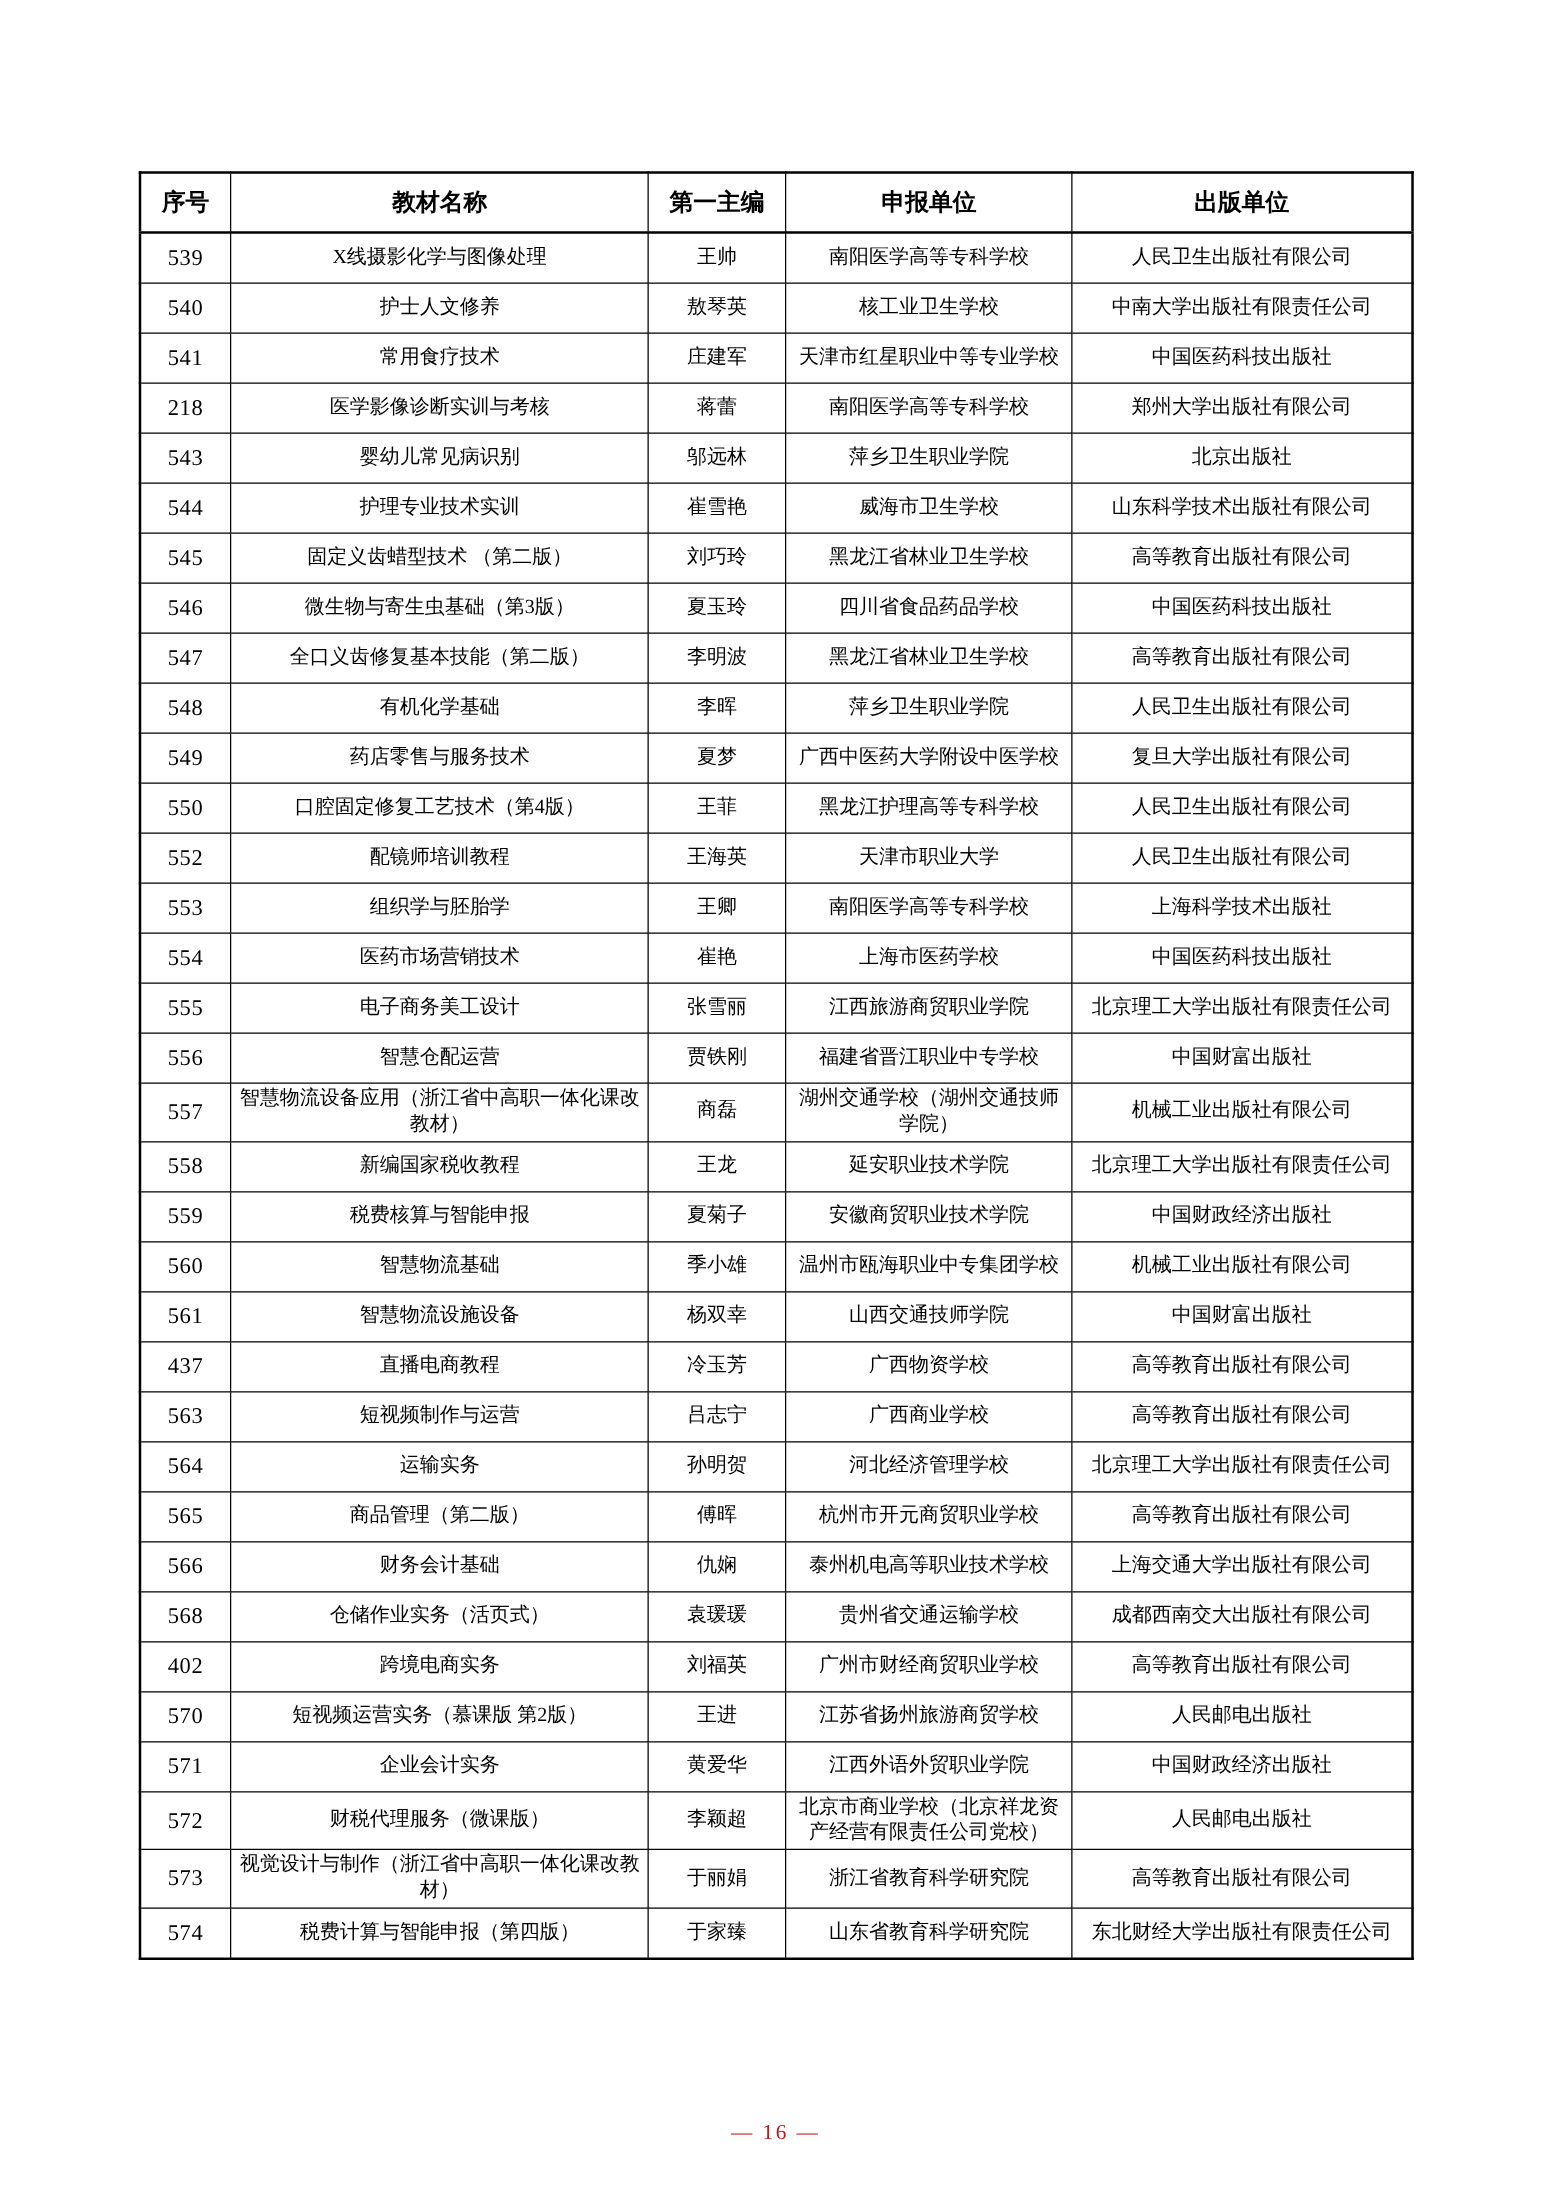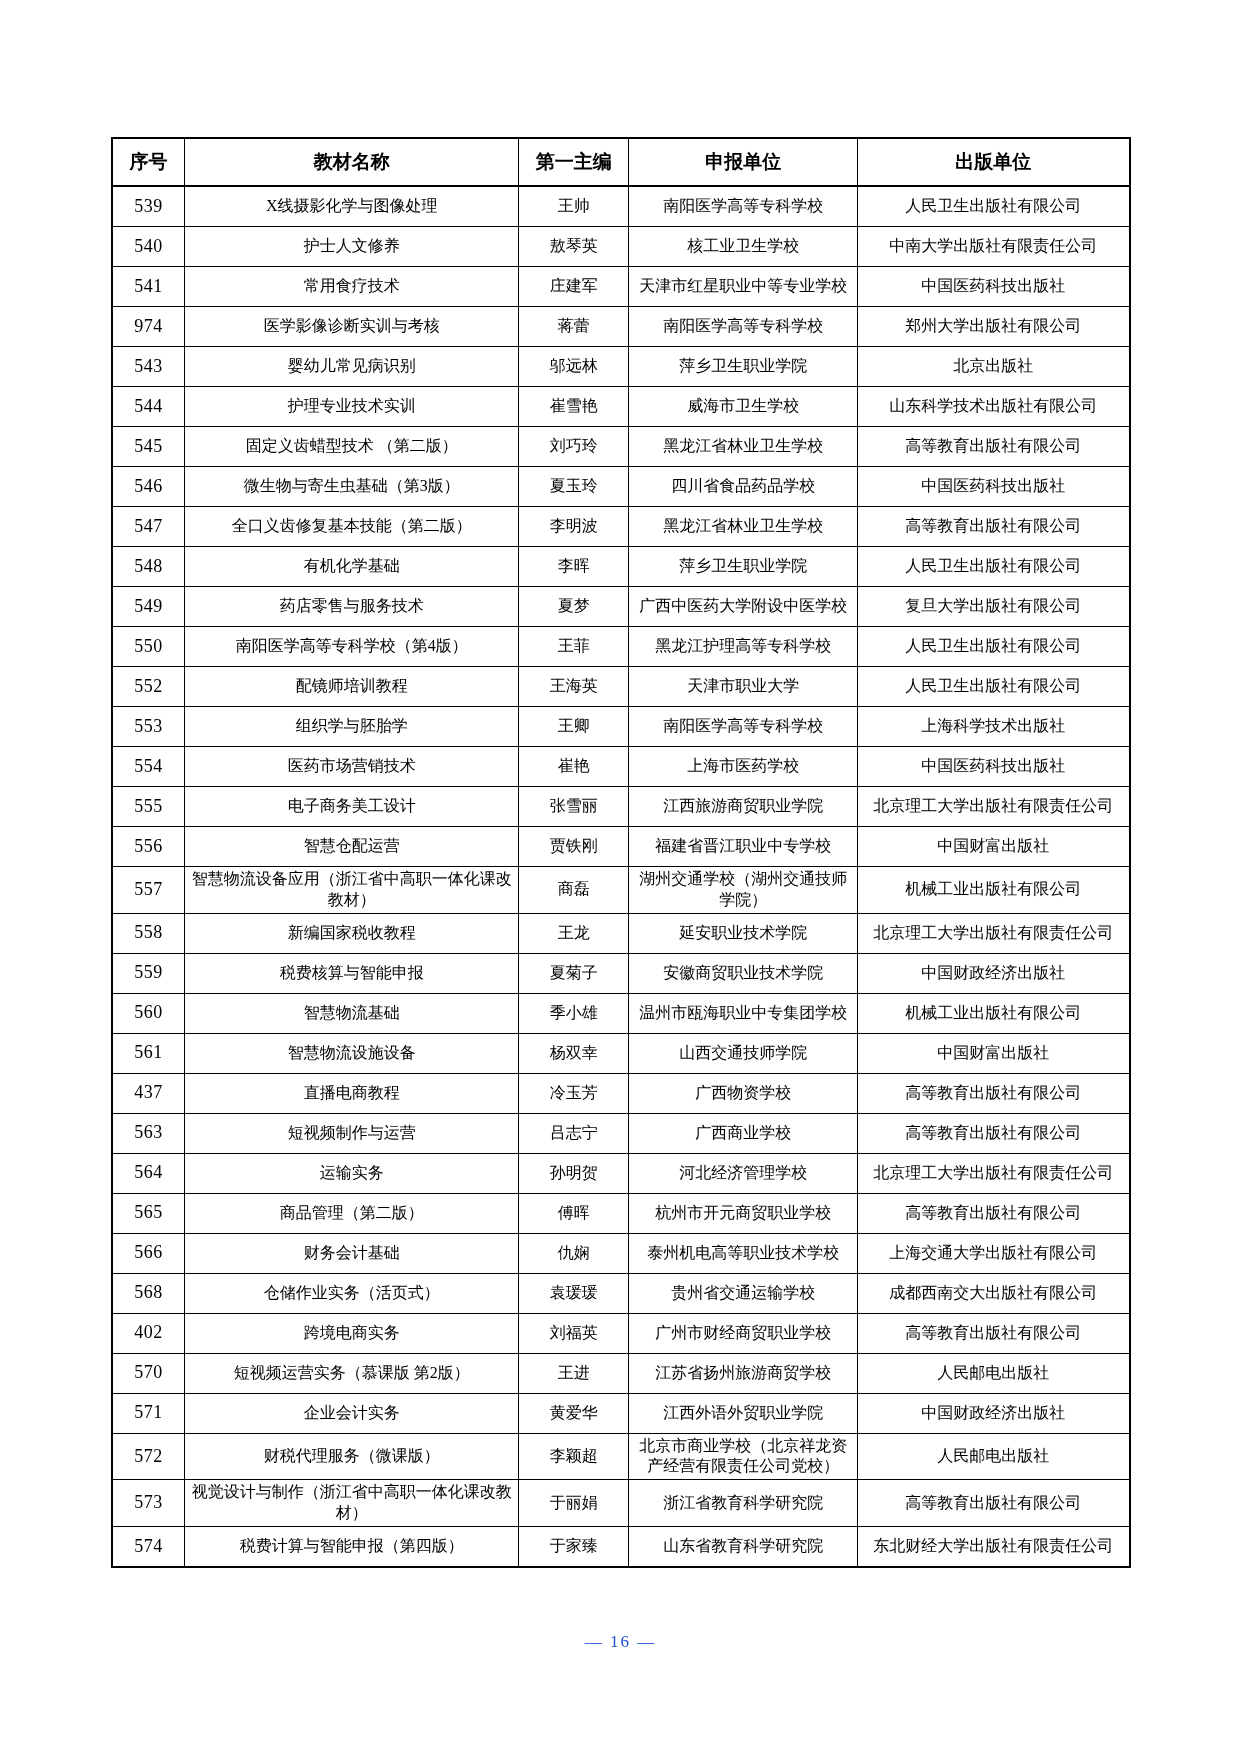--- a/index.html
+++ b/index.html
@@ -51,27 +51,27 @@
     font-size: 18px;
     letter-spacing: 0.5px;
   }
   col.w-index     { width: 7.2%;  }
   col.w-title     { width: 32.8%; }
   col.w-editor    { width: 10.8%; }
   col.w-applicant { width: 22.5%; }
   col.w-publisher { width: 26.7%; }
   .page-number {
     position: absolute;
-    top: 1632px;
+    top: 1696px;
     left: 0;
     width: 100%;
     text-align: center;
     font-size: 17px;
     font-family: "Liberation Serif", serif;
-    color: #1d4ed8;
+    color: #b91c1c;
     letter-spacing: 2px;
   }
 </style>
 </head>
 <body>
 
 <div class="sheet">
   <table class="doc-table">
     <colgroup>
       <col class="w-index">
@@ -108,21 +108,21 @@
 
   <tr>
     <td class="c-index">541</td>
     <td class="c-title">常用食疗技术</td>
     <td class="c-editor">庄建军</td>
     <td class="c-applicant">天津市红星职业中等专业学校</td>
     <td class="c-publisher">中国医药科技出版社</td>
   </tr>
 
   <tr>
-    <td class="c-index">974</td>
+    <td class="c-index">218</td>
     <td class="c-title">医学影像诊断实训与考核</td>
     <td class="c-editor">蒋蕾</td>
     <td class="c-applicant">南阳医学高等专科学校</td>
     <td class="c-publisher">郑州大学出版社有限公司</td>
   </tr>
 
   <tr>
     <td class="c-index">543</td>
     <td class="c-title">婴幼儿常见病识别</td>
     <td class="c-editor">邬远林</td>
@@ -173,21 +173,21 @@
   <tr>
     <td class="c-index">549</td>
     <td class="c-title">药店零售与服务技术</td>
     <td class="c-editor">夏梦</td>
     <td class="c-applicant">广西中医药大学附设中医学校</td>
     <td class="c-publisher">复旦大学出版社有限公司</td>
   </tr>
 
   <tr>
     <td class="c-index">550</td>
-    <td class="c-title">南阳医学高等专科学校（第4版）</td>
+    <td class="c-title">口腔固定修复工艺技术（第4版）</td>
     <td class="c-editor">王菲</td>
     <td class="c-applicant">黑龙江护理高等专科学校</td>
     <td class="c-publisher">人民卫生出版社有限公司</td>
   </tr>
 
 
   <tr>
     <td class="c-index">552</td>
     <td class="c-title">配镜师培训教程</td>
     <td class="c-editor">王海英</td>

